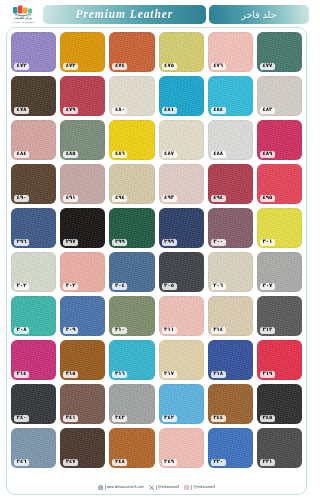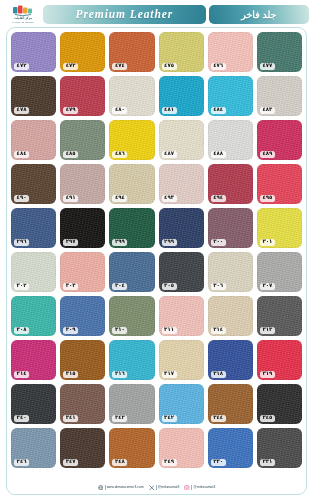--- a/index.html
+++ b/index.html
@@ -44,21 +44,21 @@
     color:#ffffff;font-style:italic;font-weight:bold;
     font-size:11.5px;letter-spacing:.9px;
     text-shadow:0 1px 1px rgba(0,0,0,.18);
     font-family:"Liberation Serif", serif;
   }
   .title-ar{
     flex:1 1 auto;height:19px;
     border-radius:5px;
     background:linear-gradient(260deg,#cfe6e3 0%,#8fc6c8 28%,#4f9fae 62%,#2d7f92 100%);
     display:flex;align-items:center;justify-content:center;
-    color:#ffffff;font-weight:bold;font-size:9.5px;
+    color:#ffffff;font-weight:normal;font-size:9.5px;
     direction:rtl;letter-spacing:.4px;
     text-shadow:0 1px 1px rgba(0,0,0,.18);
   }
 
   
   .panel{
     position:absolute;left:6px;top:27px;width:301px;height:468px;
     border:1px solid #bfe0e2;border-radius:9px;
     background:#ffffff;box-sizing:border-box;
     padding:4px 4px 0 4px;

